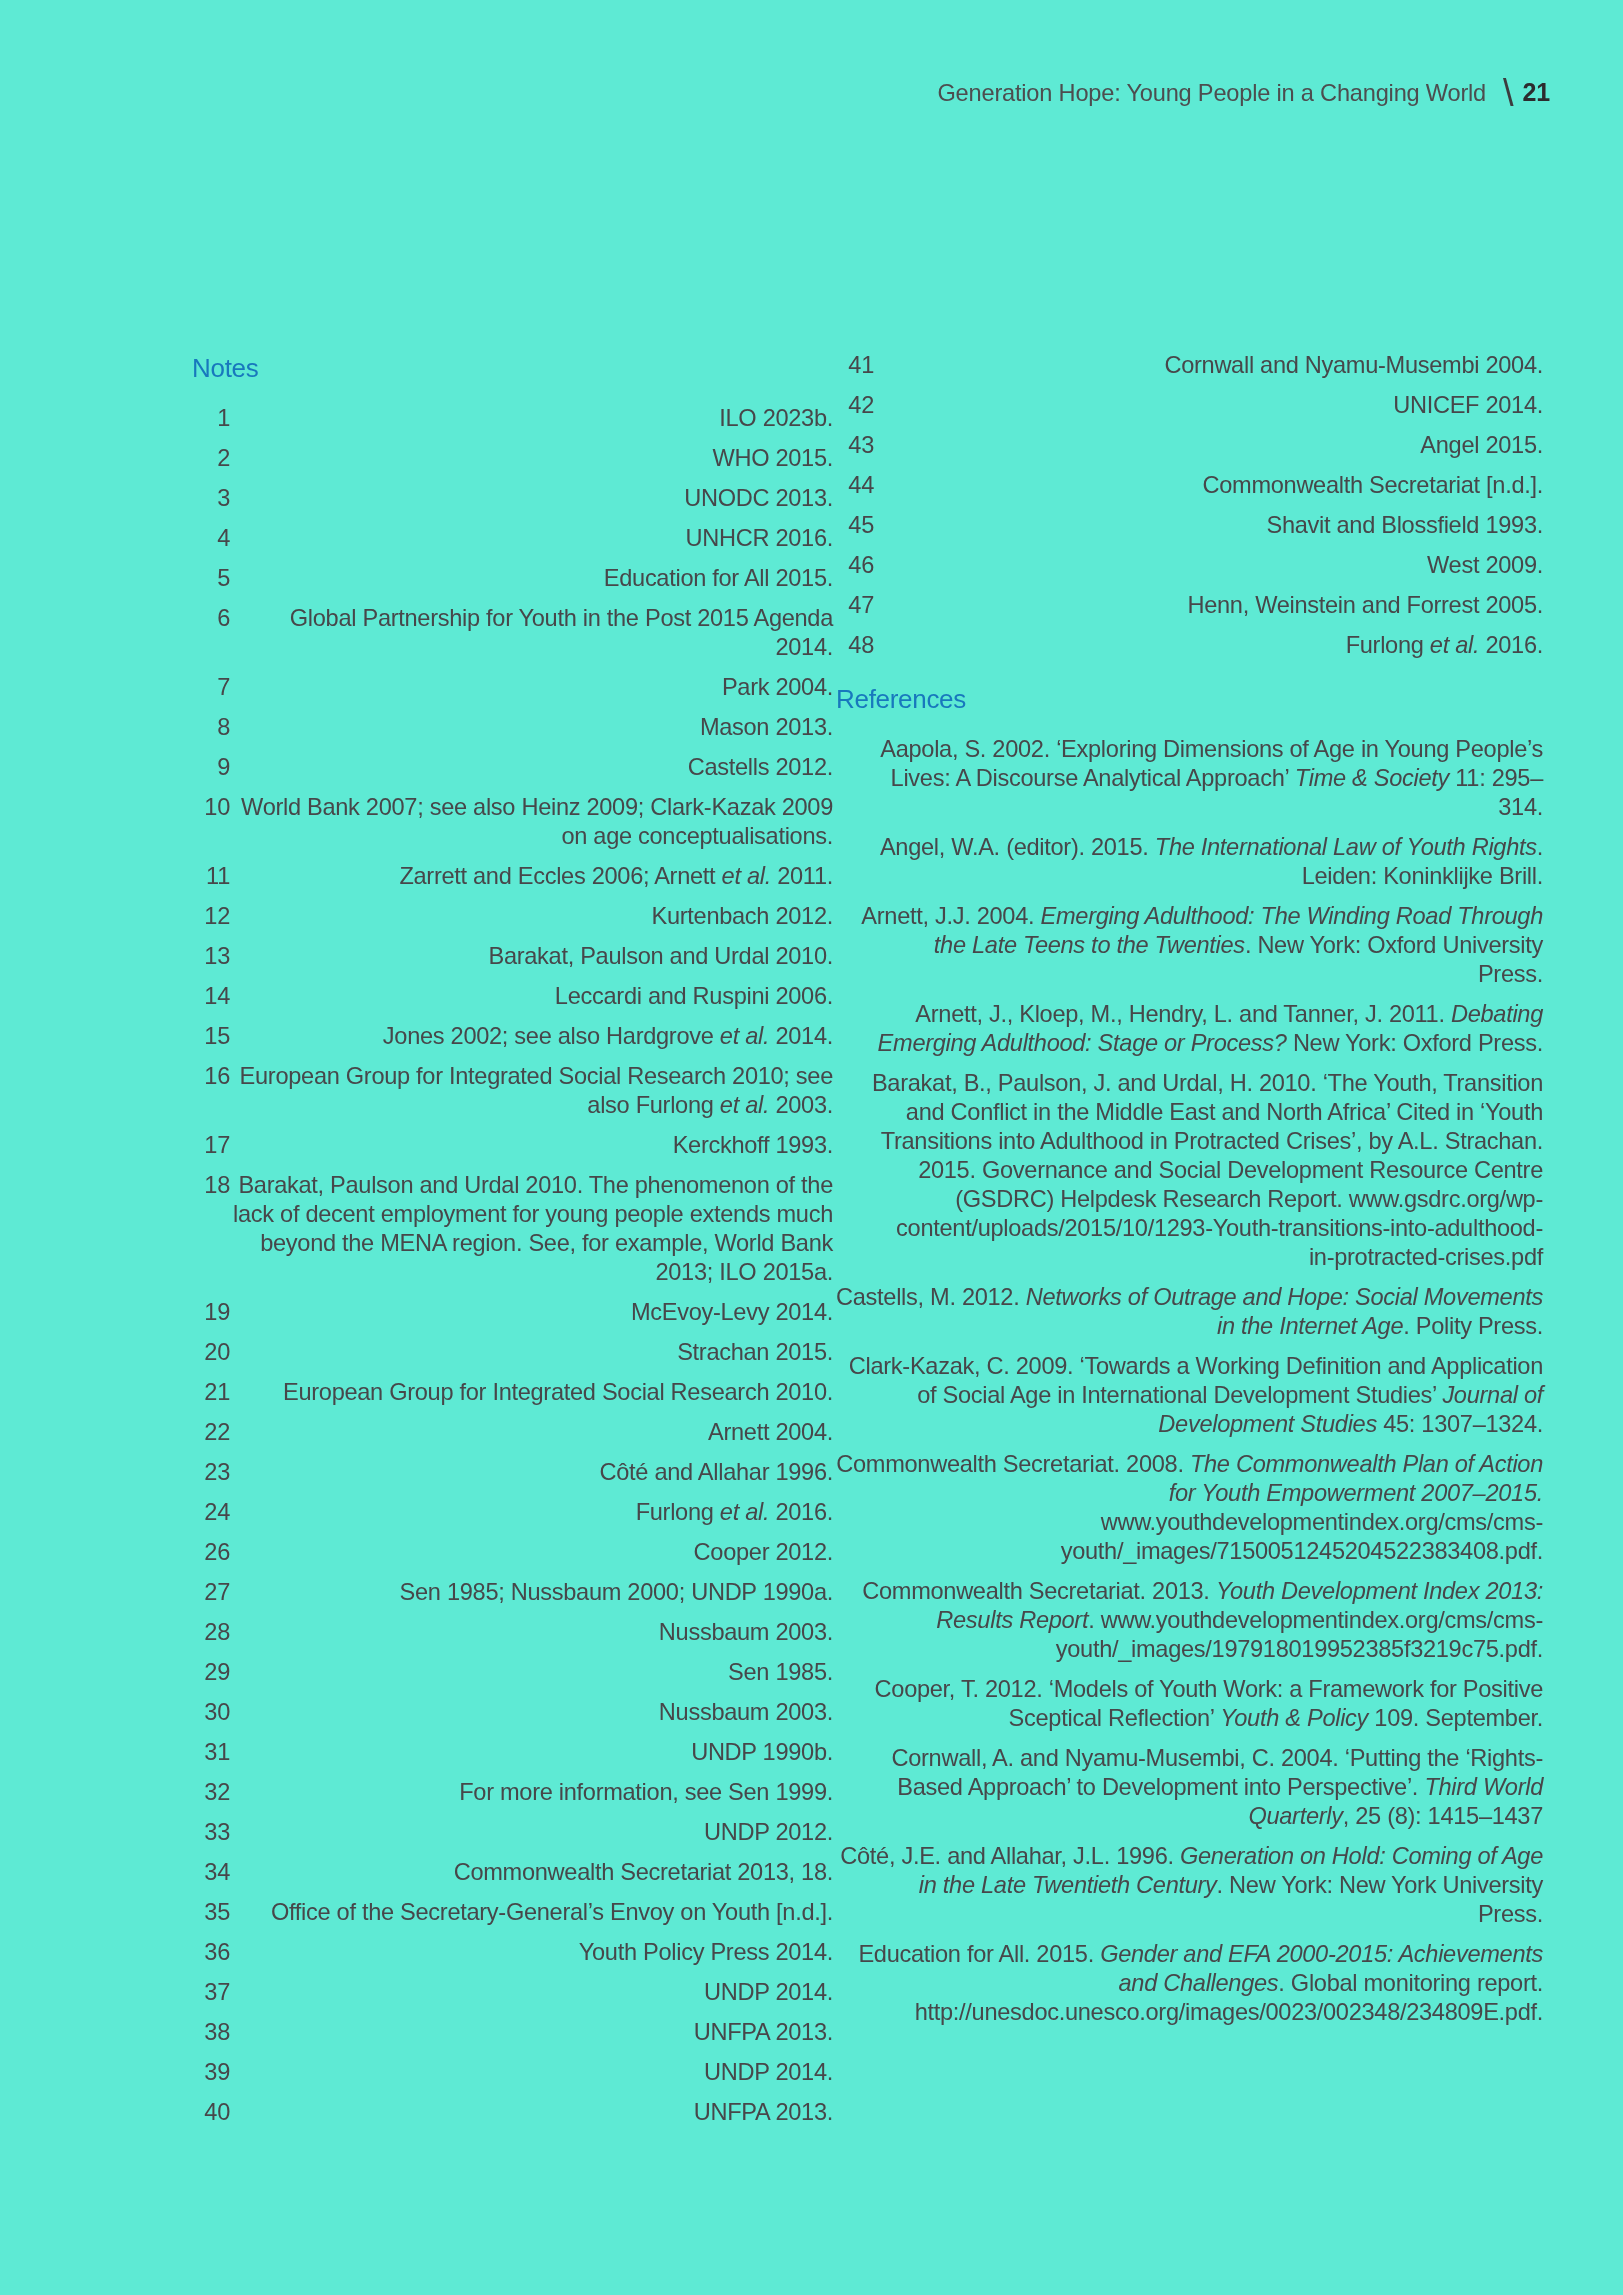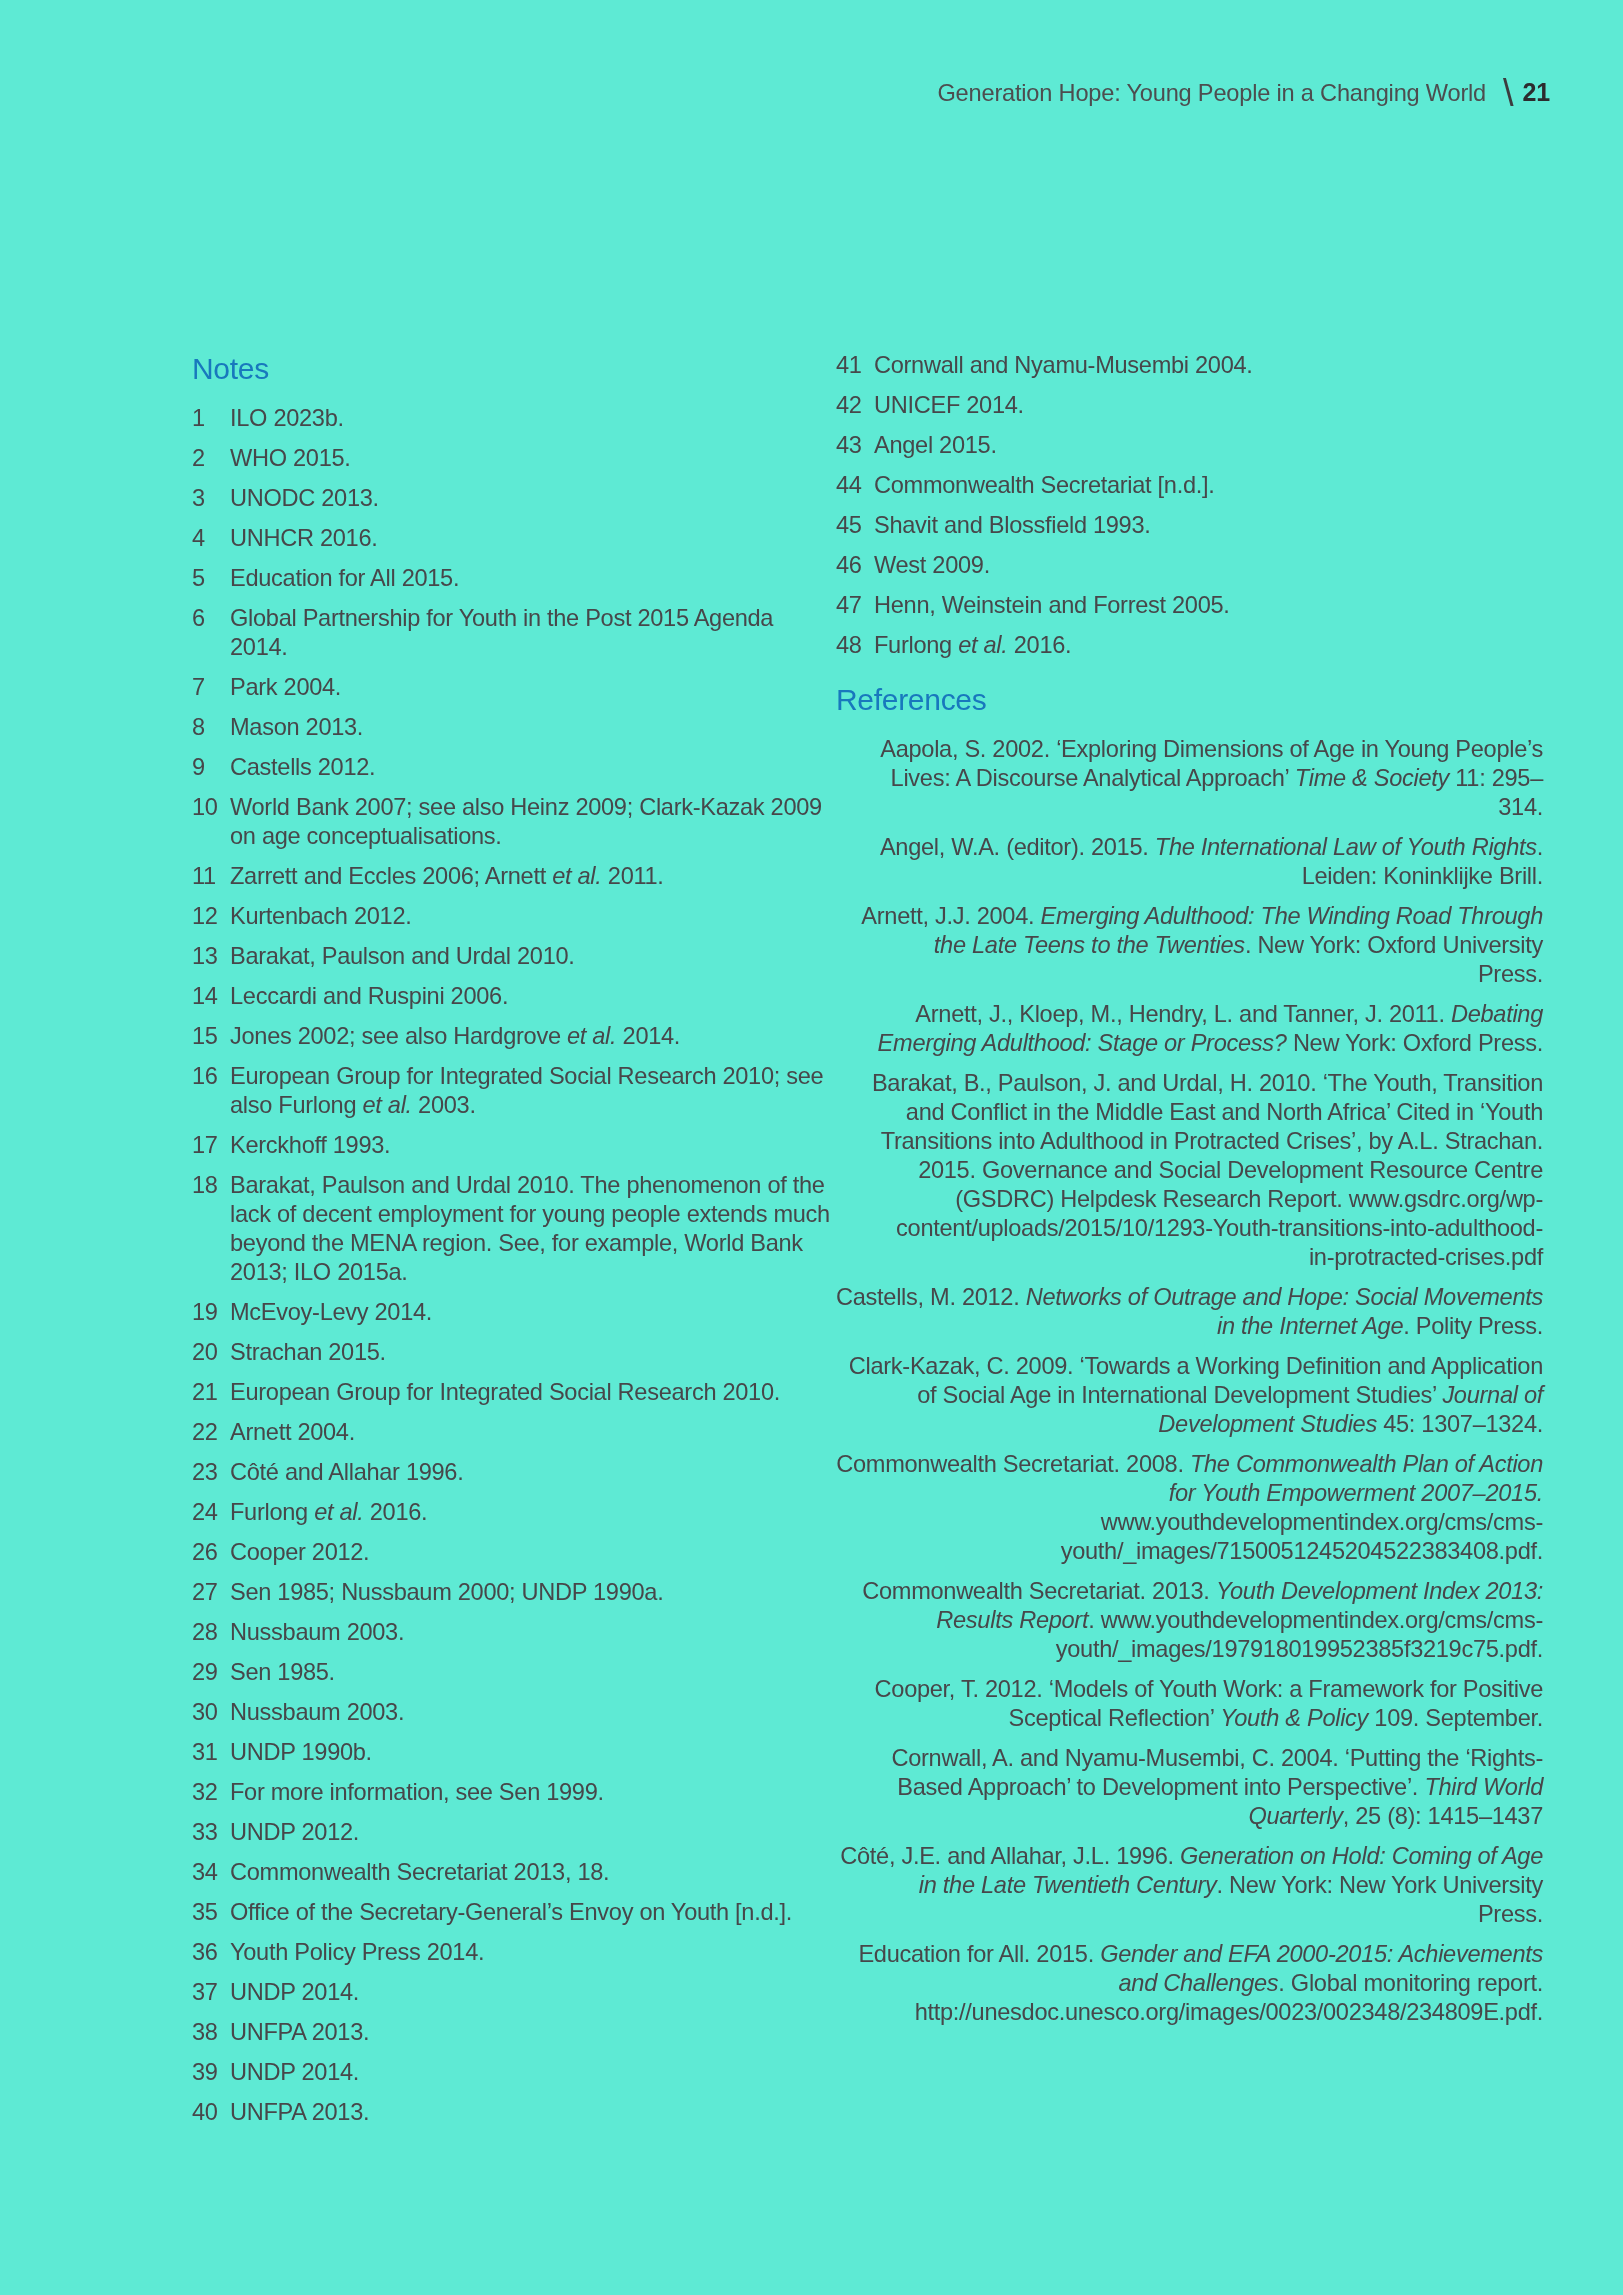--- a/index.html
+++ b/index.html
@@ -29,29 +29,29 @@
 
   
   .col {
     position: absolute; top: 351px;
     font-size: 23.6px; line-height: 29px; letter-spacing: -0.3px;
   }
   .col-left  { left: 192px;  width: 641px; }
   .col-right { left: 836px; width: 707px; }
 
   h2.sec {
-    font-size: 30px; line-height: 35px;
+    font-size: 26px; line-height: 35px;
     color: var(--accent, #1878bd);
     font-weight: normal; letter-spacing: -0.3px;
     margin: 0 0 18.3px 0;
   }
   .col-right h2.sec { margin-top: 22px; }
 
   ol.notes { list-style: none; margin: 0; padding: 0; }
-  .note { display: flex; margin: 0 0 11px 0; }
+  .note { display: flex; margin: 0 0 11px 0; text-align: right; }
   .note .num { flex: 0 0 38px; }
   .note .ntext { flex: 1; }
 
   .refs p.ref {
     margin: 0 0 11px 0;
     padding-left: 38px; text-indent: -38px;
     overflow-wrap: anywhere;
     text-align: right;
   }
 

